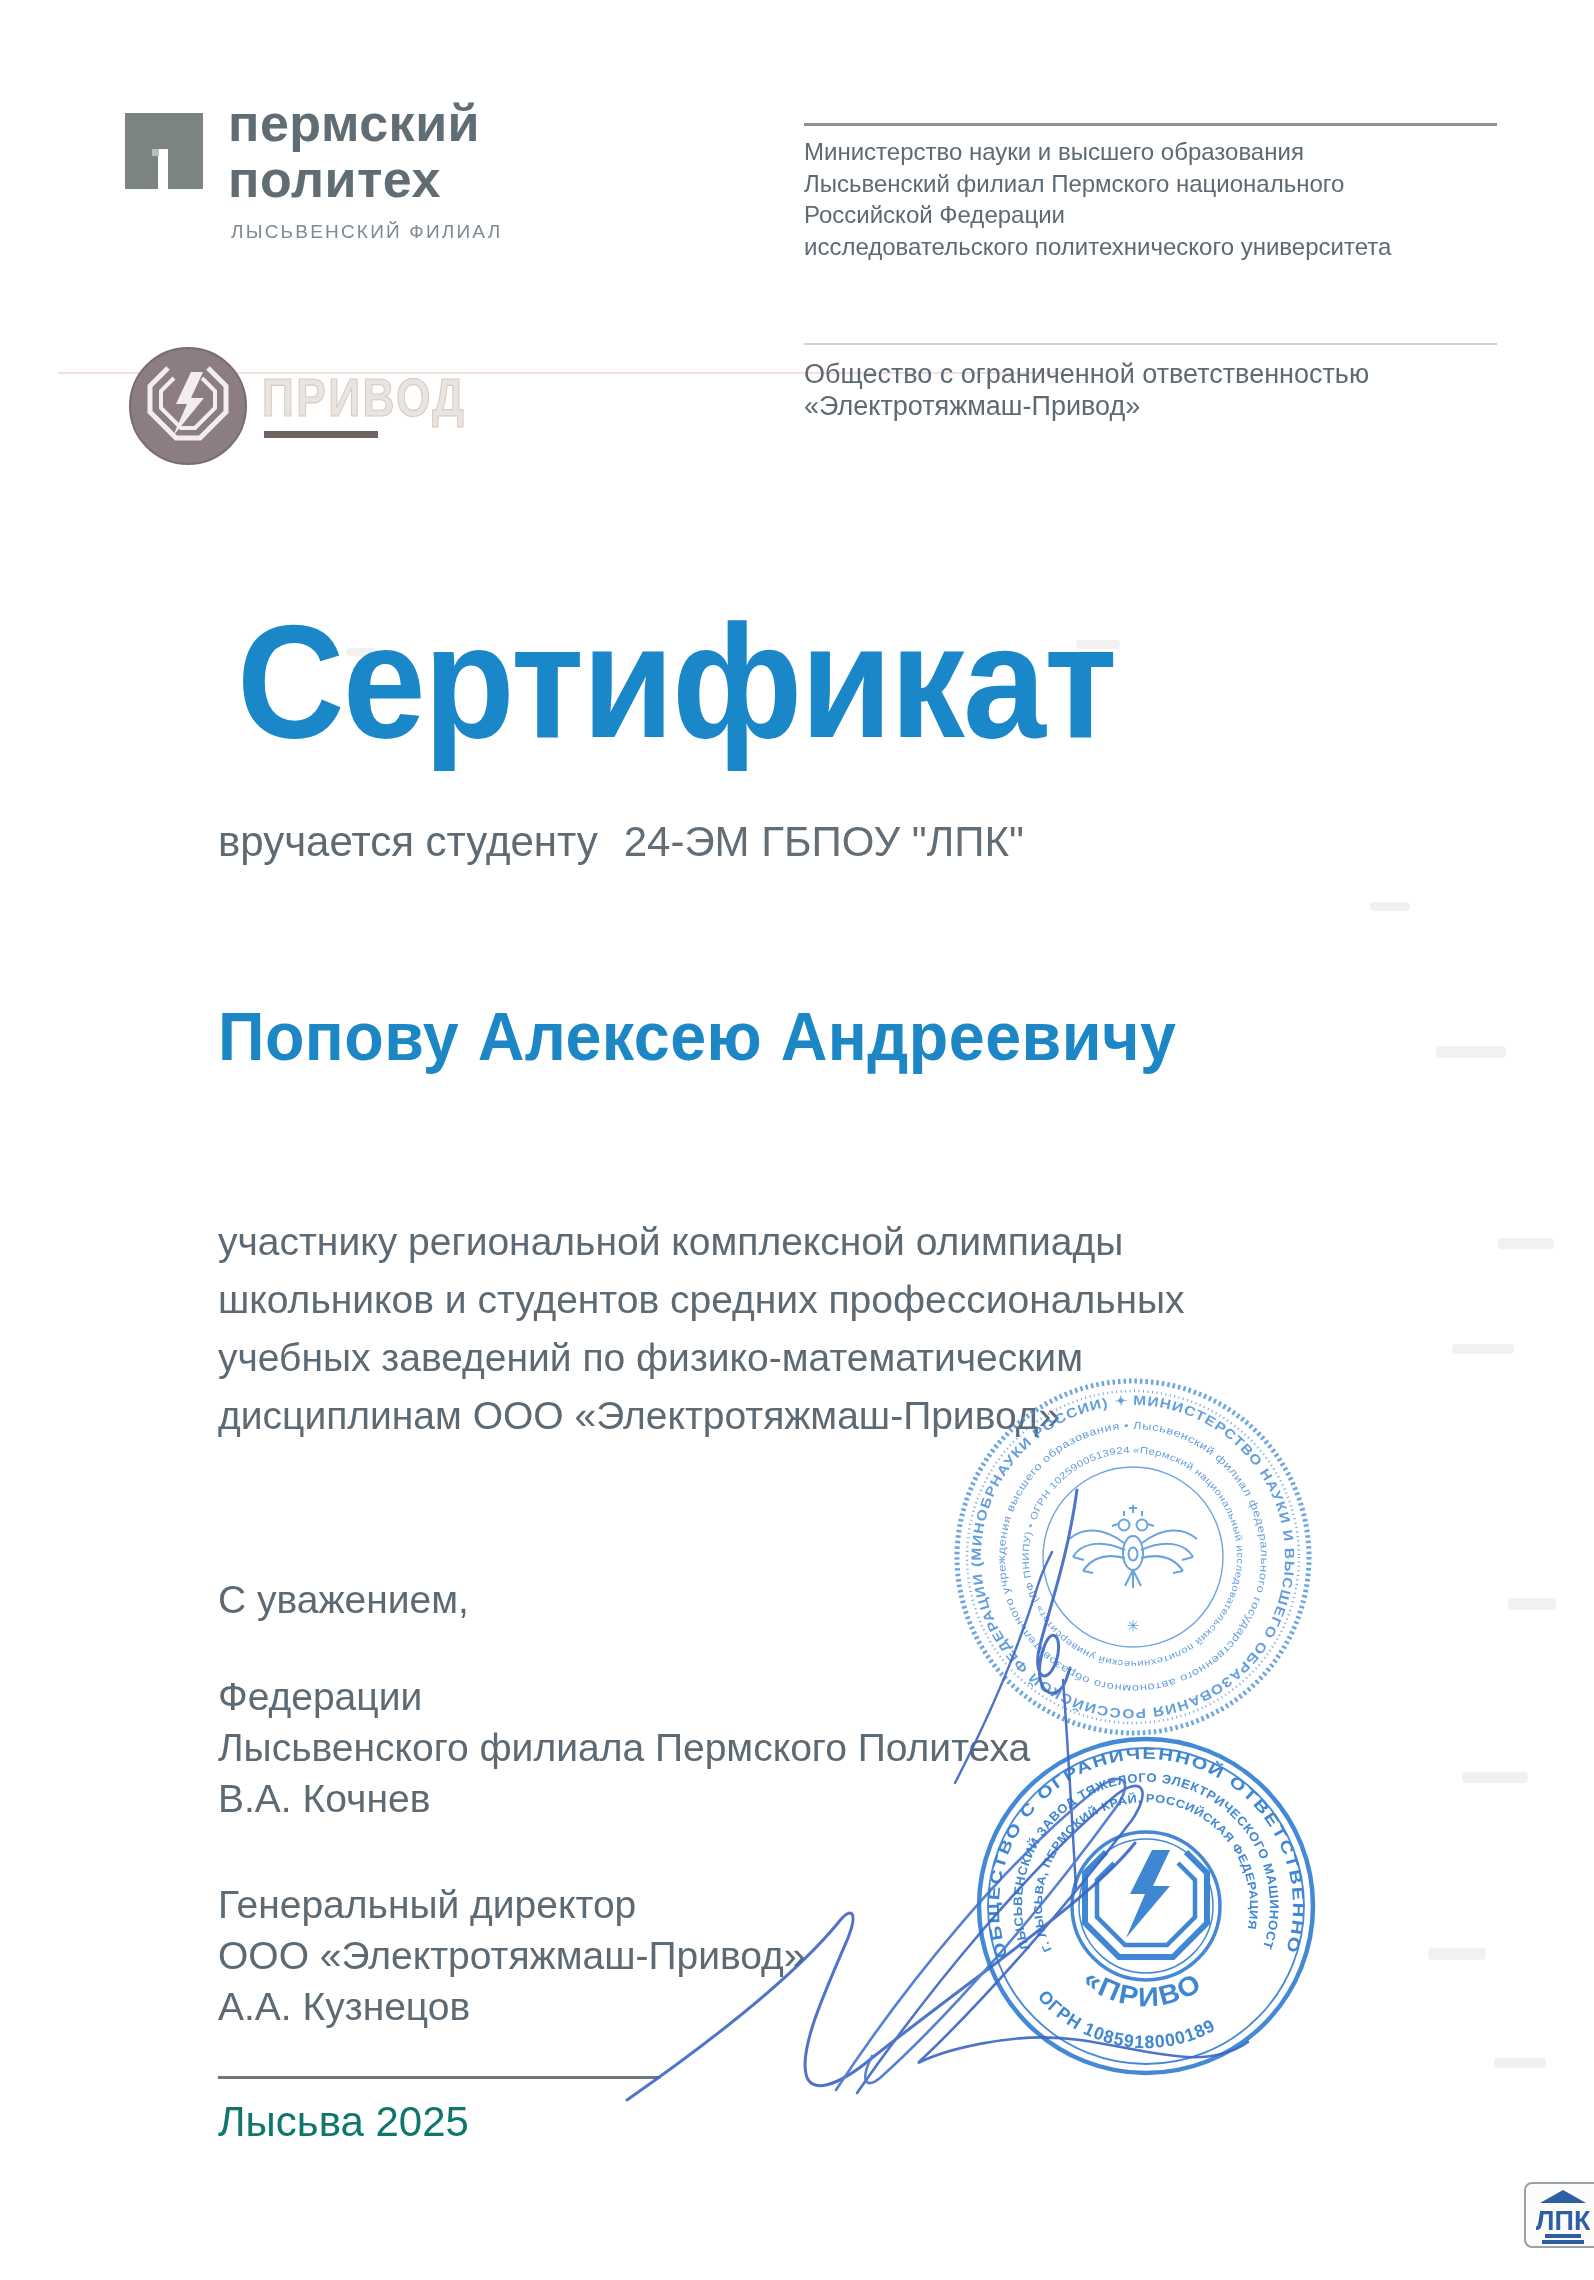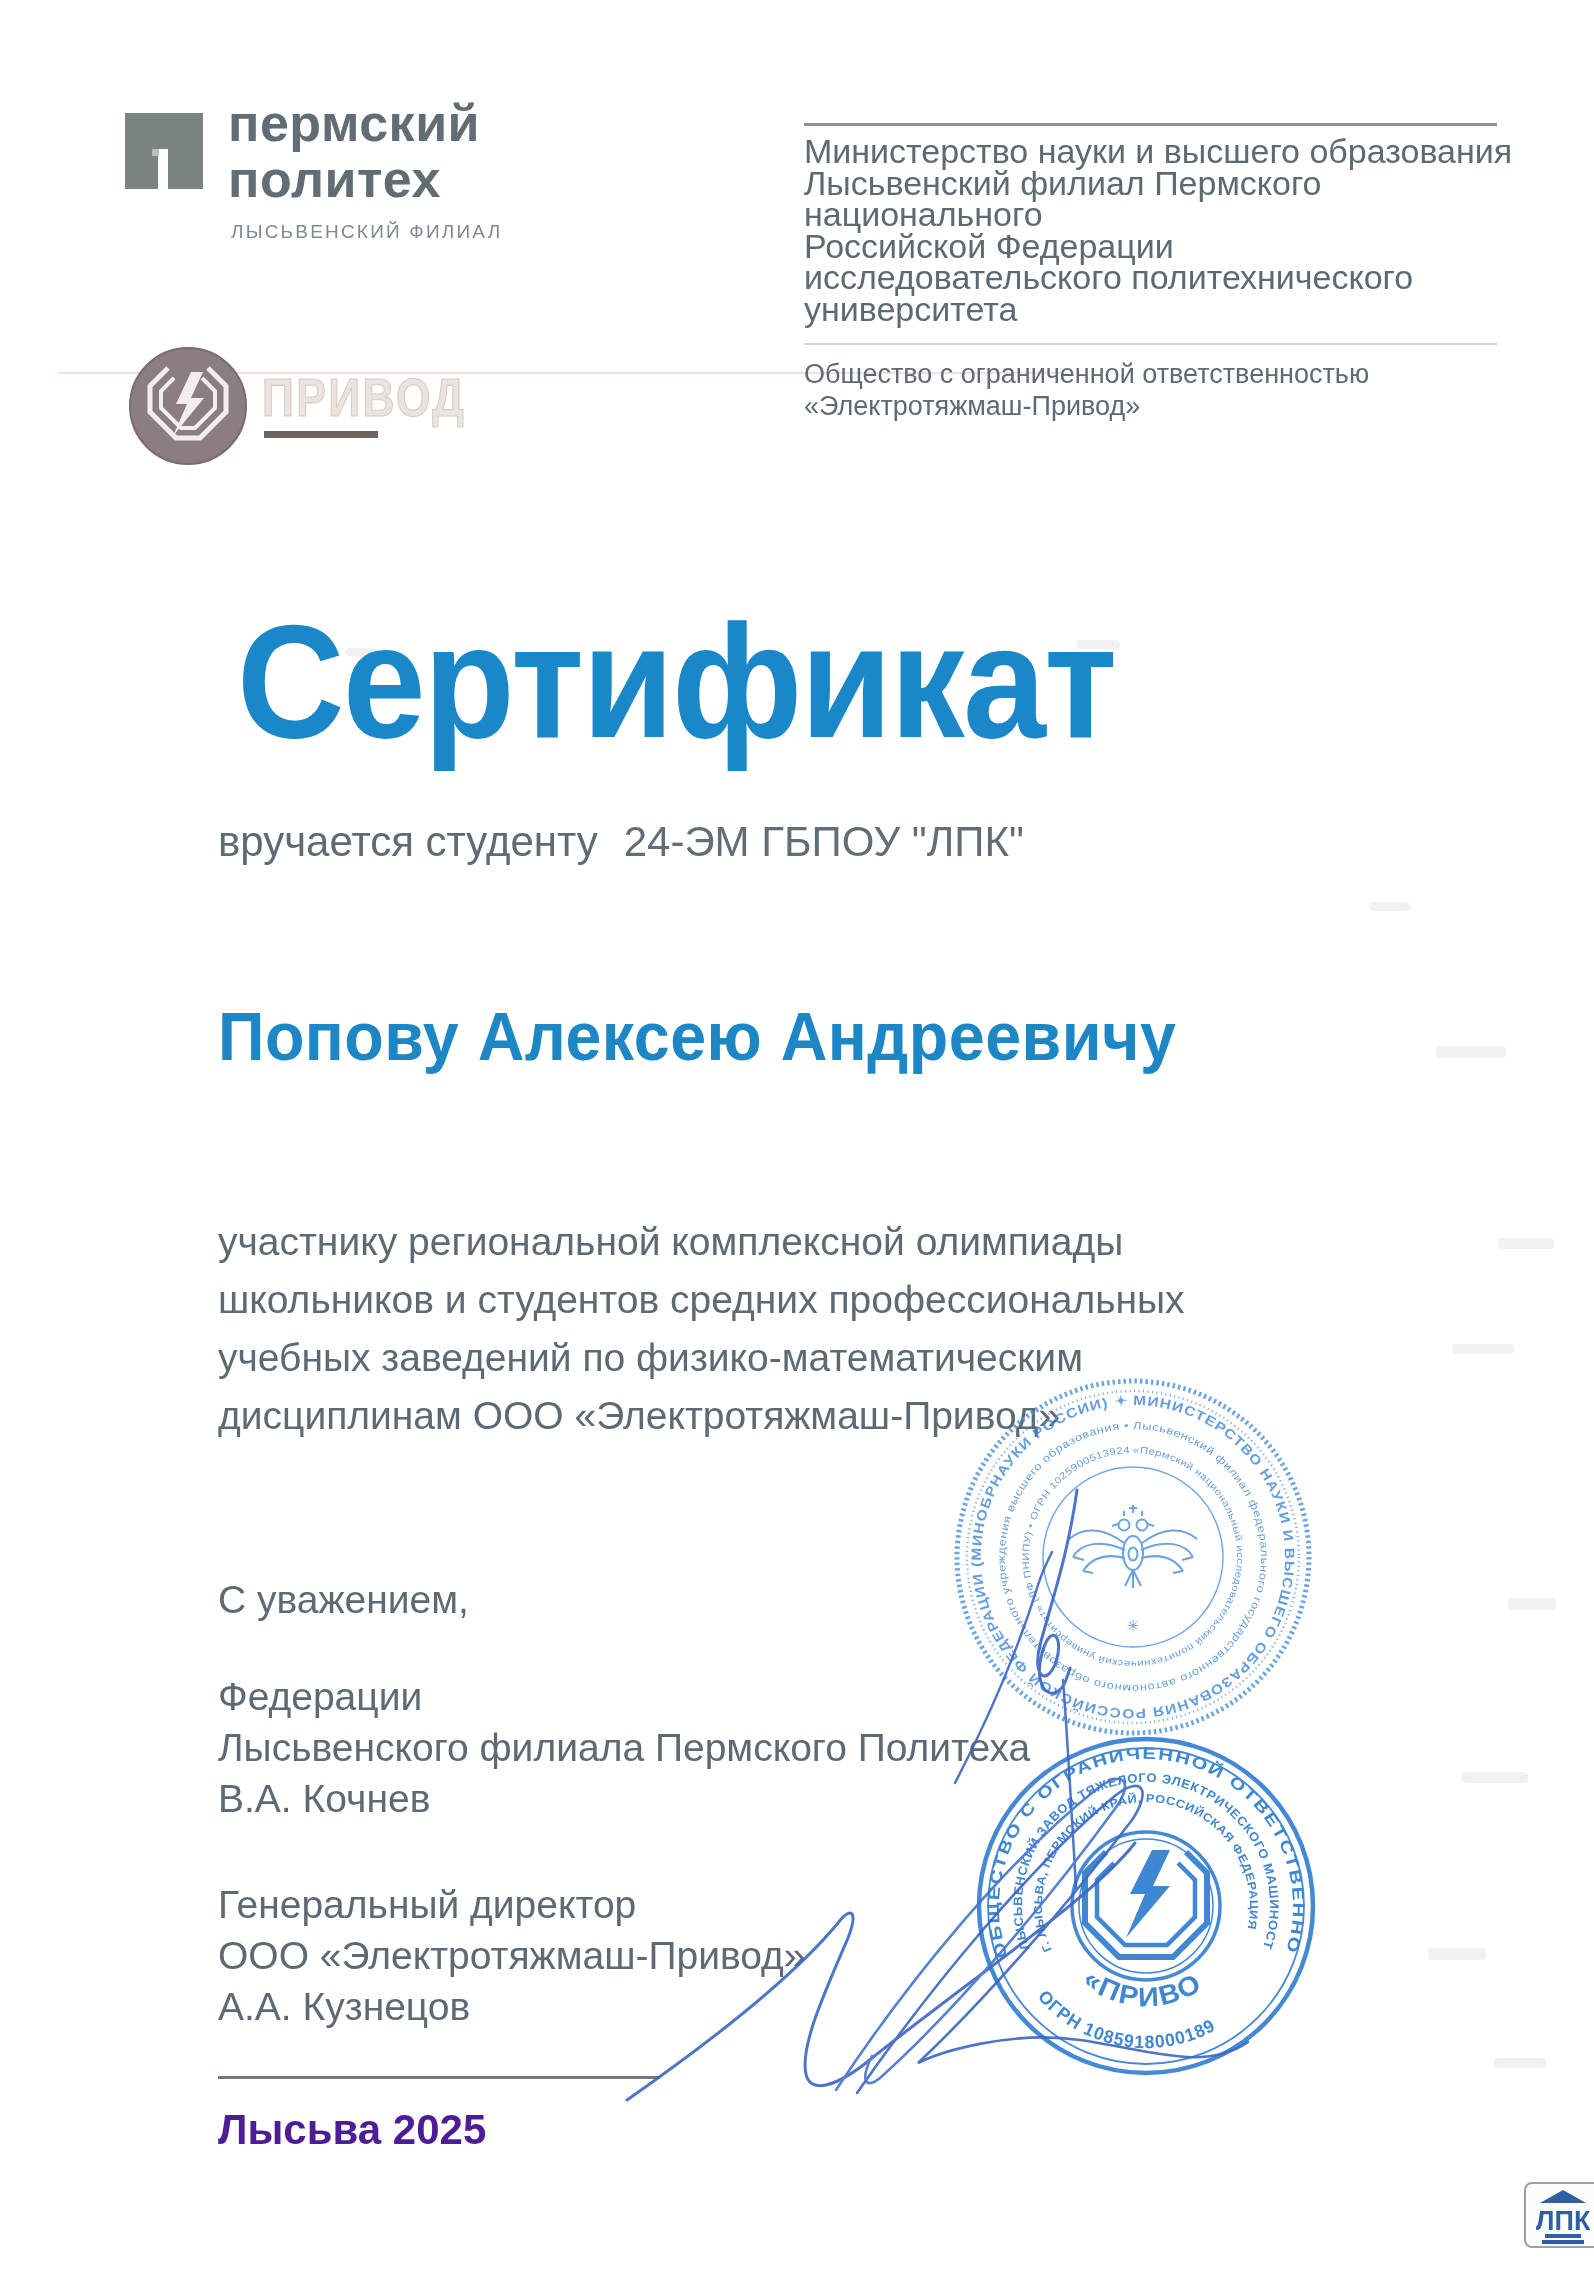--- a/index.html
+++ b/index.html
@@ -10,21 +10,21 @@
   .abs{position:absolute;}
   
   #ppipu-square{left:125px;top:113px;width:78px;height:76px;background:#7b8483;}
   #ppipu-square .notch{position:absolute;left:42%;top:47%;width:13%;height:53%;background:#ffffff;}
   #ppipu-square .notch2{position:absolute;left:34%;top:47%;width:9%;height:10%;background:#b9bfbe;}
   #ppipu-wordmark{left:228px;top:95px;font-size:52px;line-height:56px;font-weight:600;color:#616d75;letter-spacing:0.5px;}
   #ppipu-branch{left:231px;top:221px;font-size:19px;letter-spacing:2.2px;color:#7e8992;font-weight:500;}
   
   .hr-line{height:3px;background:#8a9299;}
   #ministry-divider{left:804px;top:123px;width:693px;}
-  #ministry-block{left:804px;top:136px;width:720px;font-size:34px;line-height:31.5px;color:#5d6973;font-weight:500;}
+  #ministry-block{left:804px;top:136px;width:720px;font-size:24px;line-height:31.5px;color:#5d6973;font-weight:500;}
   
   #scan-pink-line{left:58px;top:372px;width:1005px;height:2px;background:rgba(232,128,138,0.28);}
   #privod-logo{left:128px;top:346px;}
   #privod-wordmark{
     left:262px;top:366px;font-size:54px;font-weight:700;letter-spacing:3px;
     color:rgba(216,205,198,0.55);-webkit-text-stroke:1.2px #d6cbc4;
     transform:scaleX(0.82);transform-origin:left top;
   }
   #privod-underline{left:264px;top:431px;width:114px;height:7px;background:#6e6360;}
   #ooo-divider{left:804px;top:343px;width:693px;height:2px;background:#ccd1d5;}
@@ -42,21 +42,21 @@
     transform:scaleX(0.95);transform-origin:left top;letter-spacing:0.5px;
   }
   
   #description{left:218px;top:1213px;width:980px;font-size:39px;line-height:58px;color:#5d6973;font-weight:500;}
   
   .sigtext{font-size:39px;line-height:51px;color:#5d6973;font-weight:500;}
   #salutation{left:218px;top:1574px;text-align:center;}
   #director-block{left:218px;top:1671px;}
   #gendir-block{left:218px;top:1879px;}
   #place-divider{left:218px;top:2076px;width:442px;height:3px;background:#70787e;}
-  #place-year{left:218px;top:2098px;font-size:42px;color:#4c1d95;font-weight:700;margin-top:8px;}
+  #place-year{left:218px;top:2098px;font-size:42px;color:#0f766e;font-weight:400;}
   
   #ministry-stamp{left:943px;top:1367px;opacity:0.82;}
   #privod-stamp{left:966px;top:1726px;opacity:0.92;}
   #signatures-ink{left:0;top:0;pointer-events:none;}
   
   #lpk-corner{left:1524px;top:2182px;width:78px;height:66px;border:2px solid #9aa0a6;border-radius:8px;background:#fcfcfb;box-sizing:border-box;}
   
   .smudge{background:#ececea;border-radius:4px;opacity:0.75;}
 </style>
 </head>

